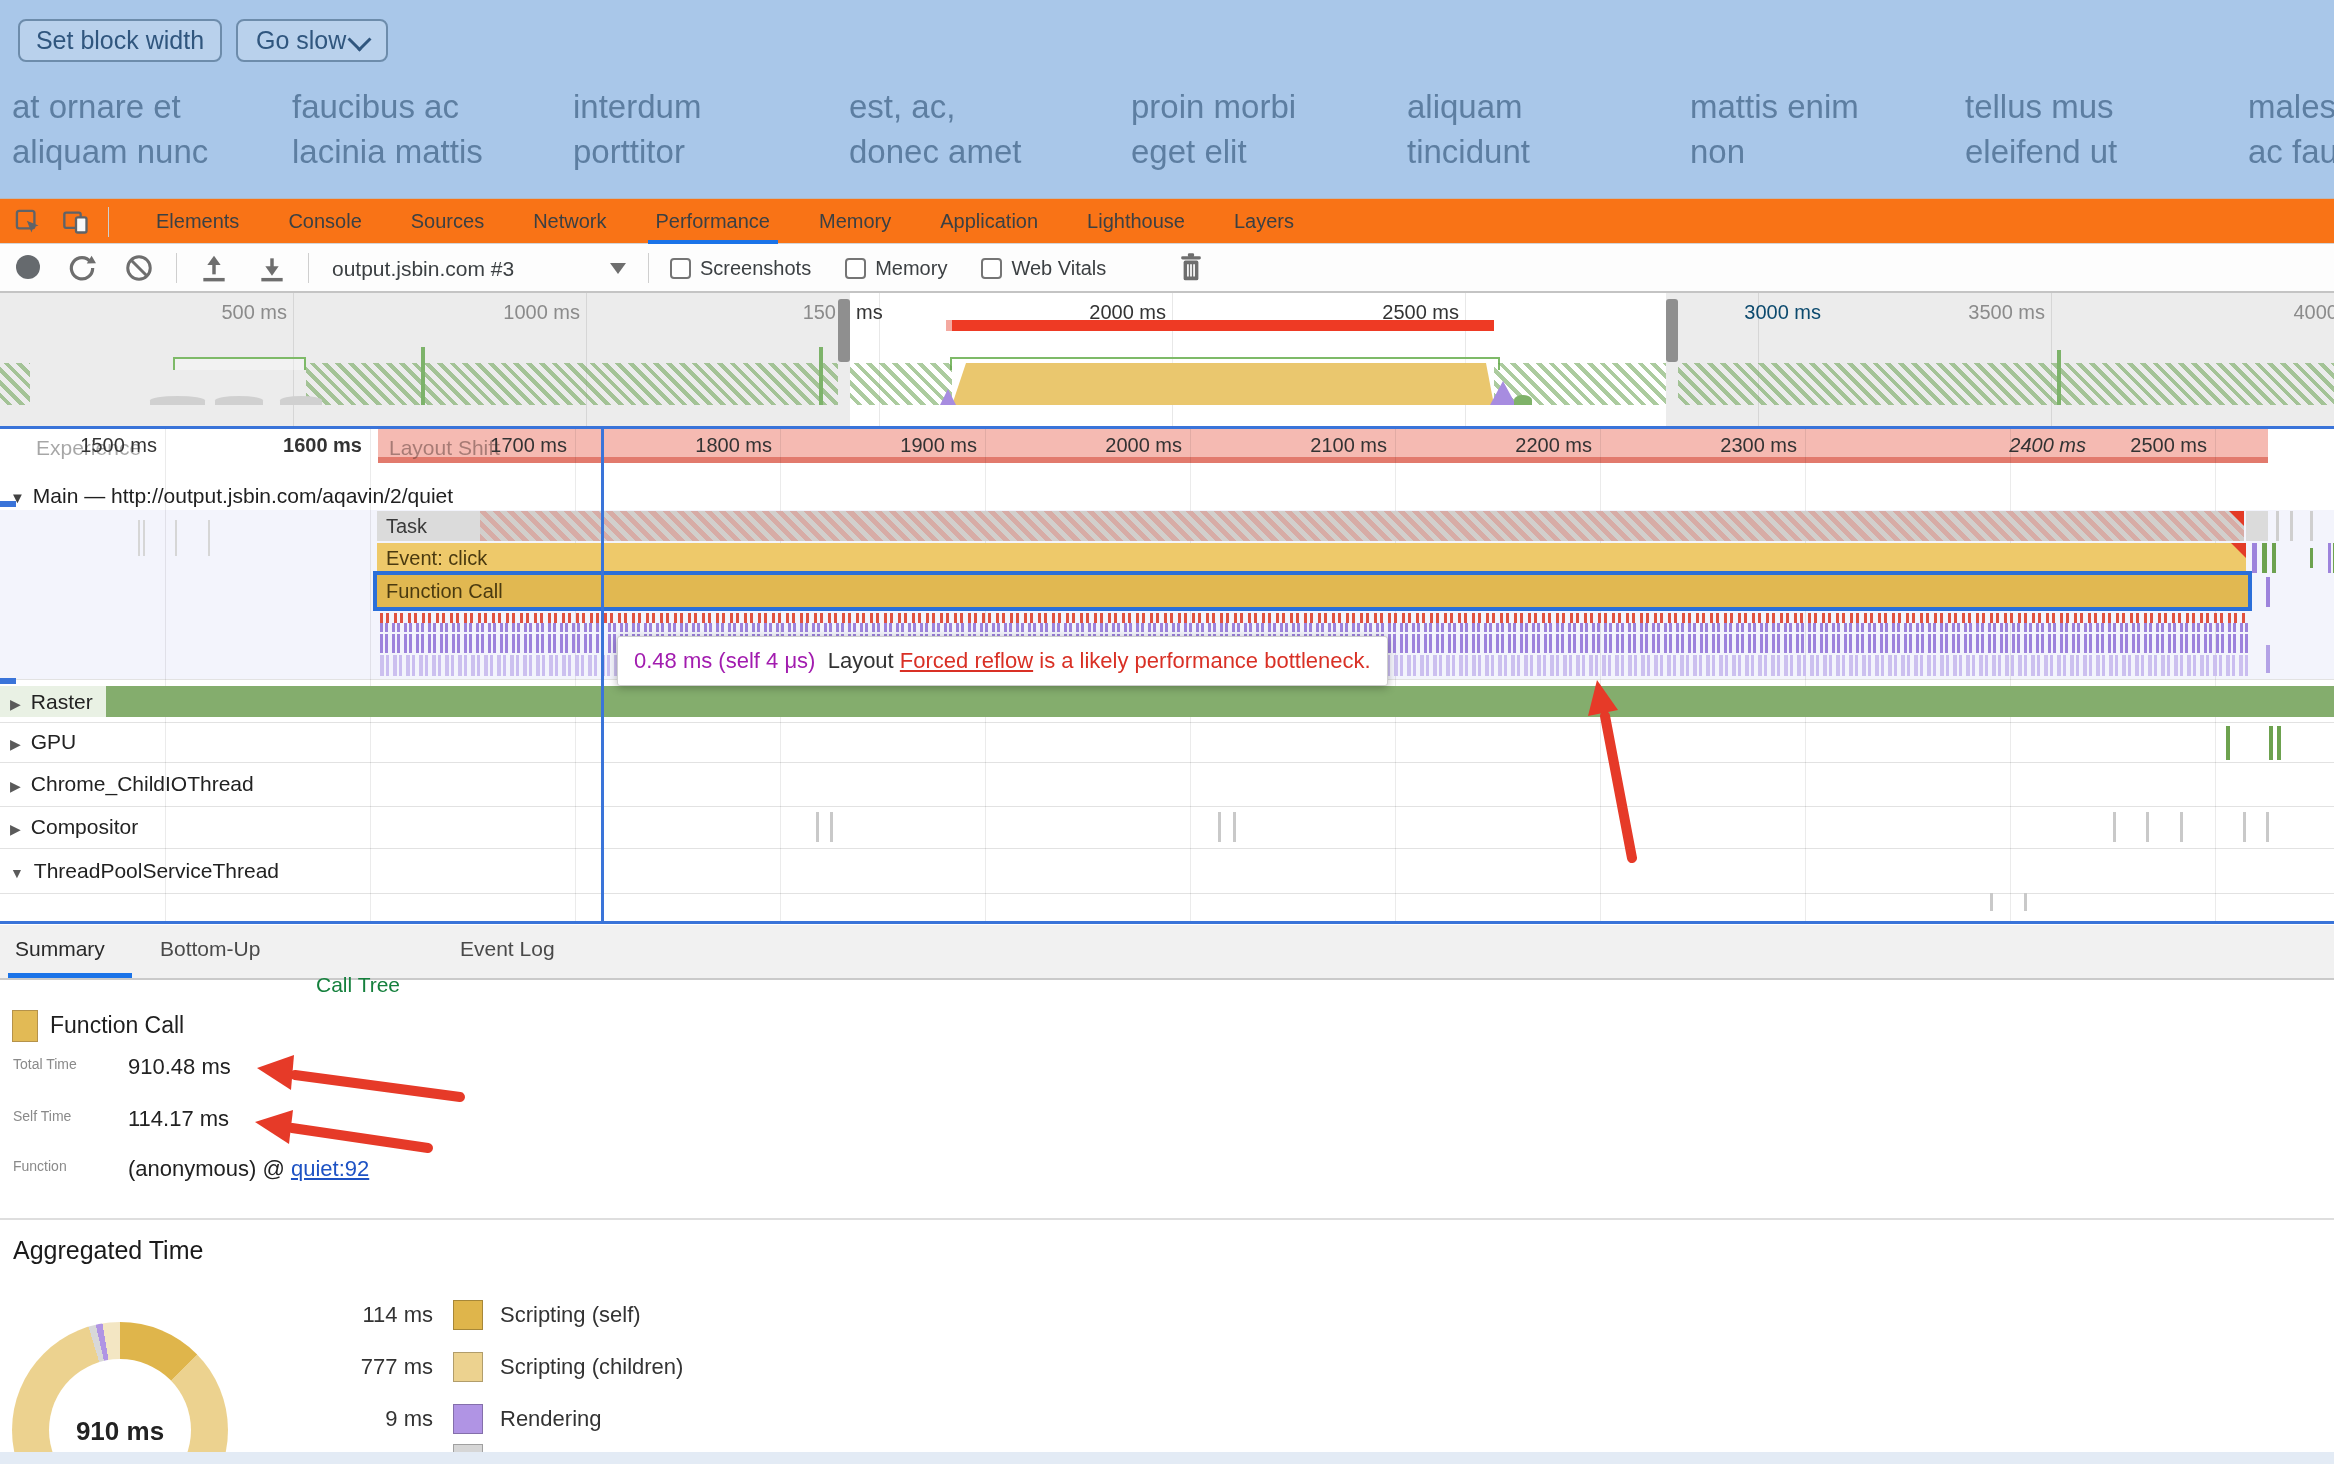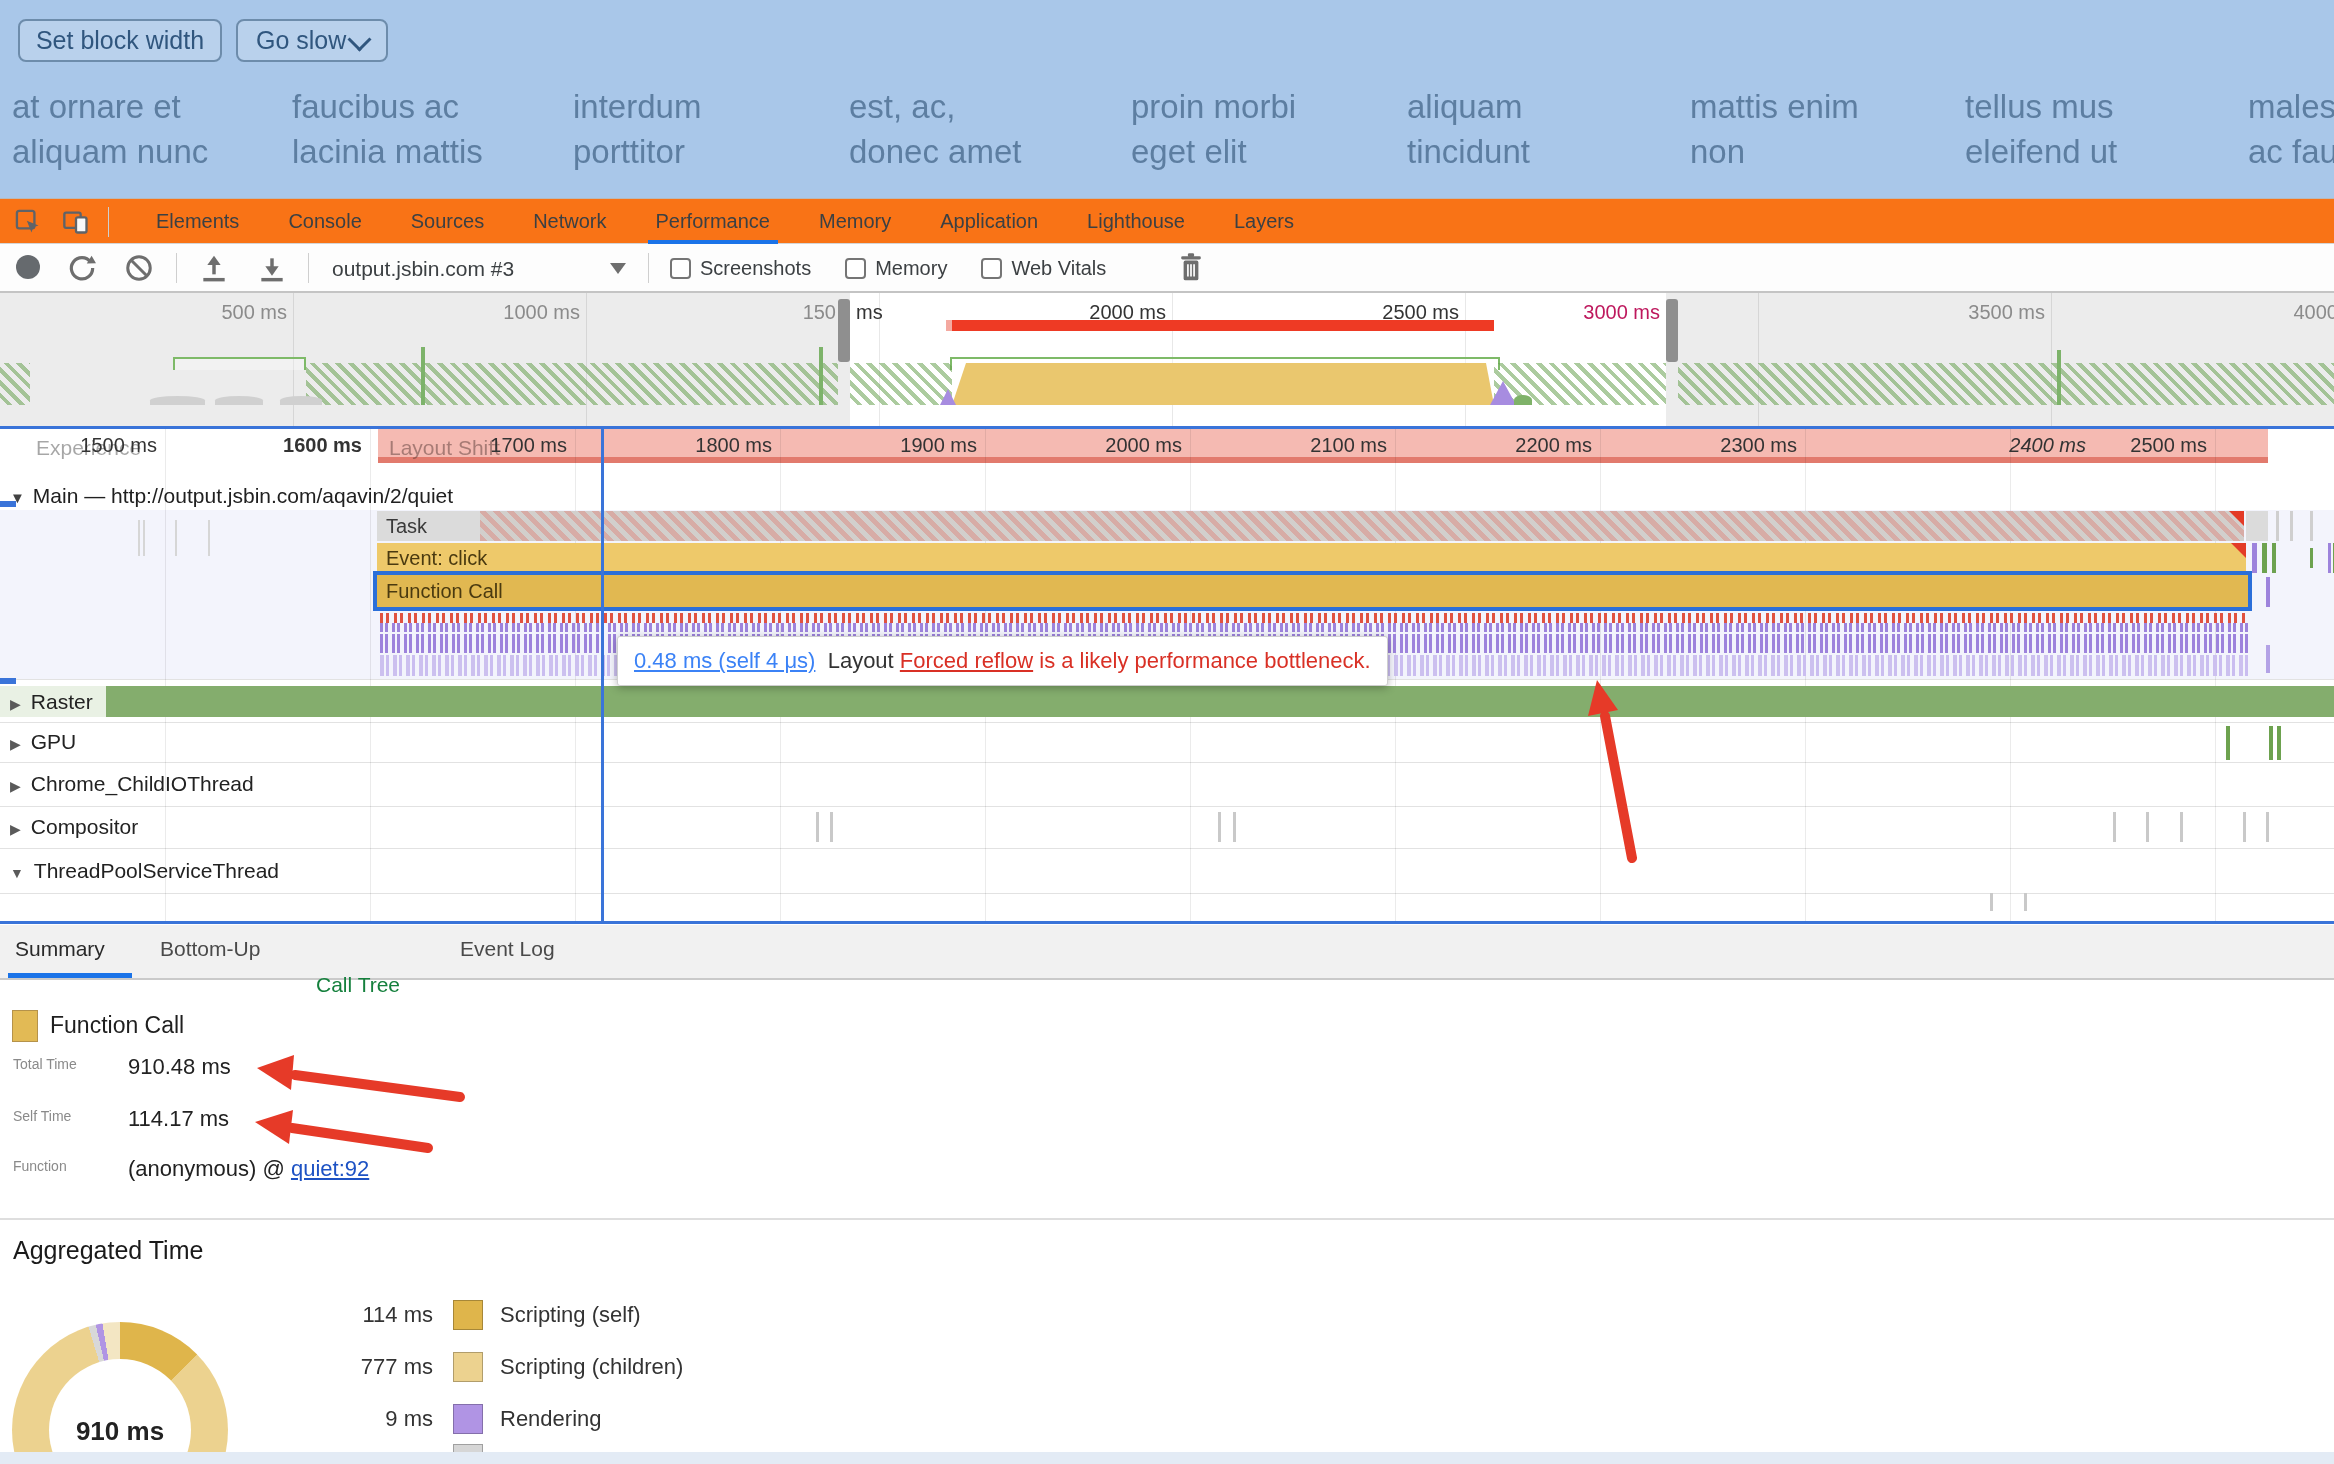--- a/index.html
+++ b/index.html
@@ -212,21 +212,21 @@
         <div class="ov-grid" style="position: absolute; left: 1172px;"></div>
         <div class="ov-grid" style="position: absolute; left: 1465px;"></div>
         <div class="ov-grid" style="position: absolute; left: 1758px;"></div>
         <div class="ov-grid" style="position: absolute; left: 2051px;"></div>
       </div>
     <div id="ov-labels">
         <div class="ov-label nowrap" style="position: absolute; left: 137px; color: rgb(139, 139, 139);">500 ms</div>
         <div class="ov-label nowrap" style="position: absolute; left: 430px; color: rgb(139, 139, 139);">1000 ms</div>
         <div class="ov-label nowrap" style="position: absolute; left: 1016px; color: rgb(51, 51, 51);">2000 ms</div>
         <div class="ov-label nowrap" style="position: absolute; left: 1309px; color: rgb(51, 51, 51);">2500 ms</div>
-        <div class="ov-label nowrap" style="position: absolute; left: 1510px; color: #be185d;">3000 ms</div>
+        <div class="ov-label nowrap" style="position: absolute; left: 1671px; color: #0c4a6e;">3000 ms</div>
         <div class="ov-label nowrap" style="position: absolute; left: 1895px; color: rgb(139, 139, 139);">3500 ms</div>
         <div class="ov-label nowrap" style="position: absolute; left: 2188px; color: rgb(139, 139, 139);">4000</div>
       </div>
 
     <div class="abs ov-label" style="left:686px;width:150px;color:#8b8b8b;">150</div>
     <div class="abs" style="left:856px;top:8px;font-size:20px;color:#333;">ms</div>
 
     <div class="framebox abs" style="left:173px;top:64px;width:133px;height:13px;"></div>
     <div class="framebox abs" style="left:950px;top:64px;width:550px;height:13px;"></div>
 
@@ -312,21 +312,21 @@
     <div class="abs" style="left:377px;top:146px;width:1871px;height:32px;background:#e1b851;z-index:5;">
       <span class="lane-text" style="margin-left:9px;color:#4a3a10;line-height:32px;">Function Call</span>
     </div>
 
     <div class="str-red abs" style="left:380px;top:184px;width:1868px;height:10px;z-index:5;"></div>
     <div class="str-pur abs" style="left:380px;top:194px;width:1868px;height:9px;z-index:5;"></div>
     <div class="str-pur abs" style="left:380px;top:205px;width:1868px;height:19px;z-index:5;"></div>
     <div class="str-lt abs" style="left:380px;top:226px;width:1872px;height:21px;z-index:5;"></div>
 
     <div id="tooltip" class="abs">
-      <span style="color:#3b82f6;text-decoration:underline;">0.48 ms (self 4 μs)</span>
+      <span style="color:#a21caf;">0.48 ms (self 4 μs)</span>
       <span style="color:#333;">&nbsp;<span>Layout</span>&nbsp;</span><span style="color:#d93025;text-decoration:underline;">Forced reflow</span><span style="color:#d93025;"> is a likely performance bottleneck.</span>
     </div>
 
     <div class="blue-dash abs" style="top:72px;"></div>
     <div class="blue-dash abs" style="top:249px;"></div>
 
     <div id="fl-seps">
         <div class="sep" style="position: absolute; top: 250px;"></div>
         <div class="sep" style="position: absolute; top: 293px;"></div>
         <div class="sep" style="position: absolute; top: 333px;"></div>

